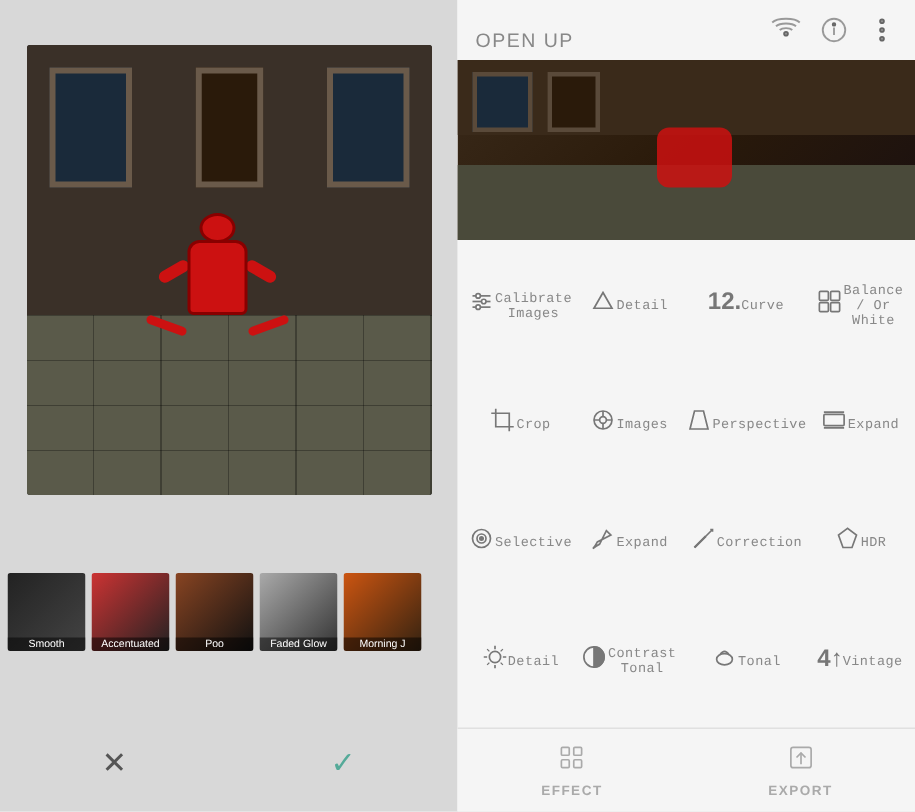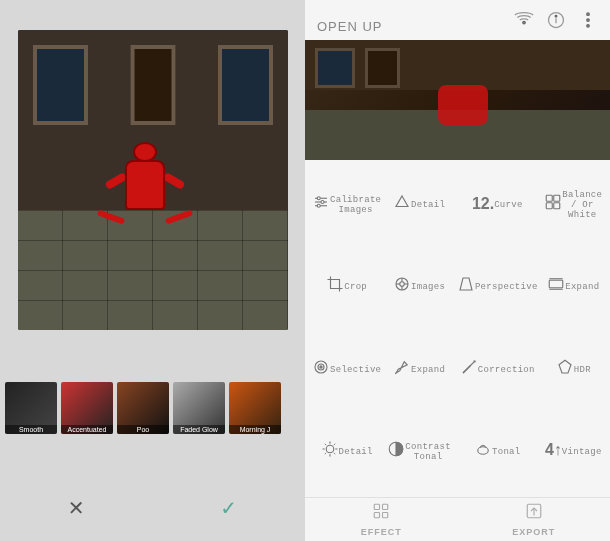--- a/index.html
+++ b/index.html
@@ -302,21 +302,21 @@
       font-size: 9px;
       color: #888;
       text-align: center;
       letter-spacing: 0.3px;
       font-family: Liberation Mono, monospace;
     }
 
     
     .bottom-nav {
       display: flex;
-      height: 44px;
+      height: 56px;
       border-top: 1px solid #e0e0e0;
       background: #f5f5f5;
     }
 
     .nav-item {
       flex: 1;
       display: flex;
       flex-direction: column;
       align-items: center;
       justify-content: center;

